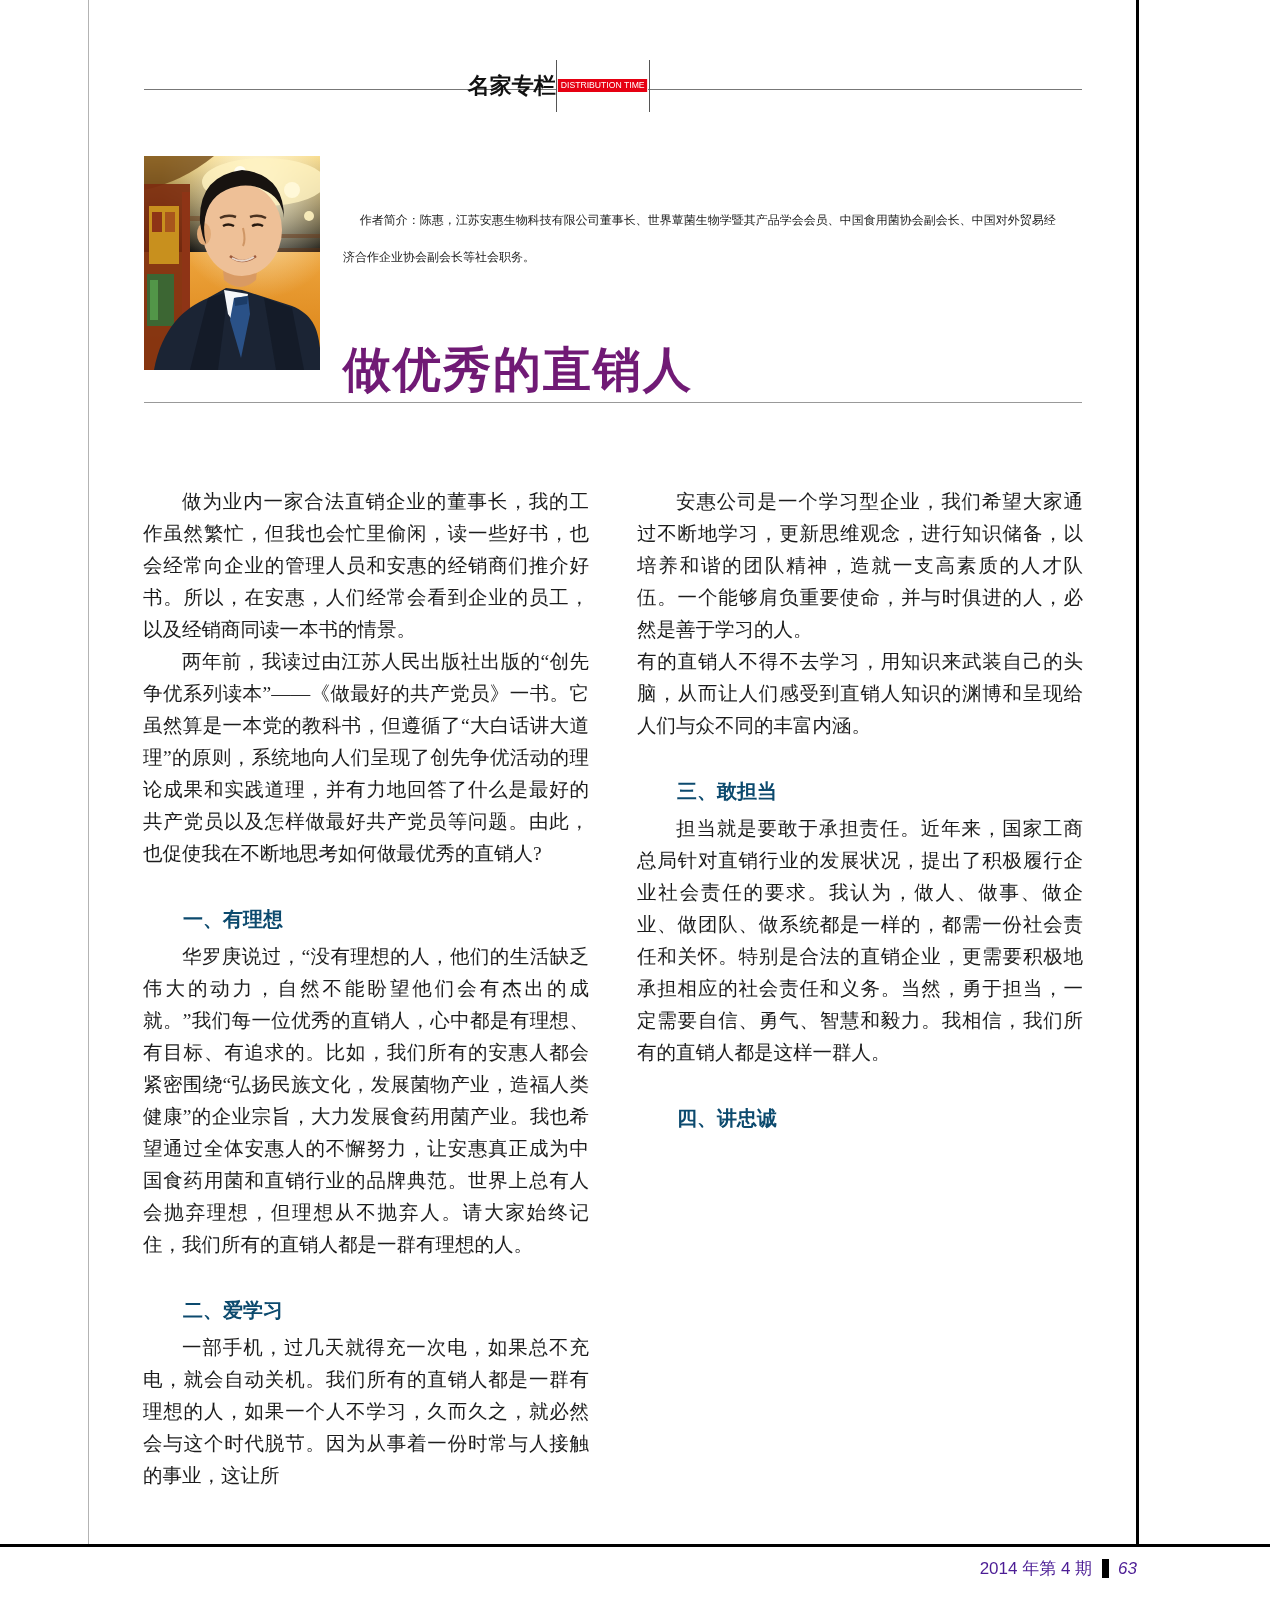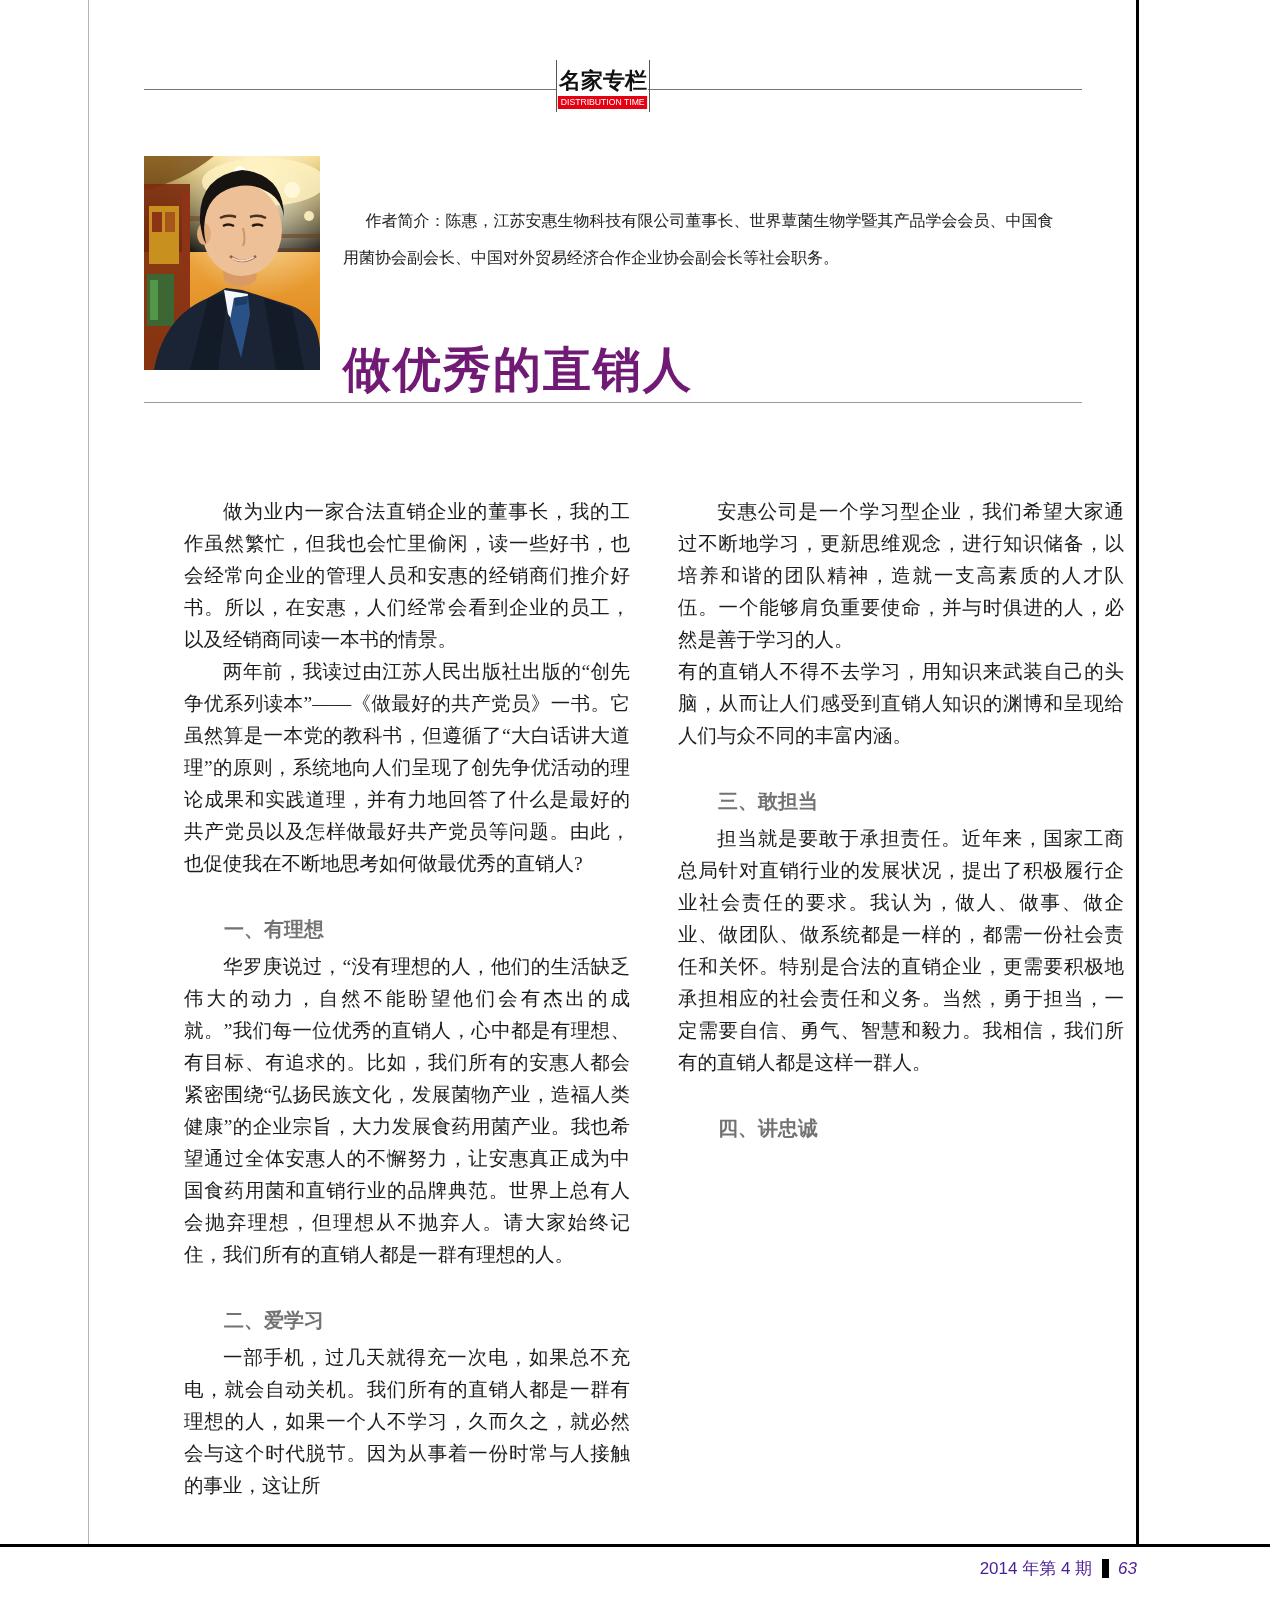--- a/index.html
+++ b/index.html
@@ -10,46 +10,46 @@
   .vline-left{position:absolute;left:88px;top:0;width:1px;height:1544px;background:#b3b3b3;}
   .vline-right{position:absolute;left:1136px;top:0;width:3px;height:1544px;background:#000;}
   .hline-bottom{position:absolute;left:0;top:1544px;width:1270px;height:3px;background:#000;}
 
   
   .header-rule{position:absolute;top:89px;height:1px;background:#777;}
   .header-rule.left{left:144px;width:412px;}
   .header-rule.right{left:648px;width:434px;}
   .header-box{position:absolute;left:556px;top:60px;width:92px;height:52px;
               border-left:1px solid #555;border-right:1px solid #555;
-              display:flex;flex-direction:column;align-items:center;justify-content:flex-end;}
+              display:flex;flex-direction:row;align-items:center;justify-content:flex-end;}
   .header-title{font-family:"Liberation Sans","DejaVu Sans",sans-serif;font-weight:600;
                 font-size:22px;line-height:26px;color:#111;letter-spacing:0px;white-space:nowrap;}
   .header-banner{margin-top:2px;margin-bottom:3px;background:#e60012;color:#ffffff;
                  font-family:"Liberation Sans","DejaVu Sans",sans-serif;
                  font-size:9px;line-height:13px;padding:0 3px;white-space:nowrap;
                  transform:scaleX(0.96);transform-origin:center;}
 
   
   .photo{position:absolute;left:144px;top:156px;width:176px;height:214px;overflow:hidden;}
   .author-intro{position:absolute;left:343px;top:202px;width:714px;
-                font-size:16px;line-height:37px;color:#222;text-indent:1.4em;text-align:left;}
+                font-size:12px;line-height:37px;color:#222;text-indent:1.4em;text-align:left;}
   .article-title{position:absolute;left:343px;top:310px;width:700px;
                  font-family:"Liberation Sans","DejaVu Sans",sans-serif;font-weight:bold;
                  font-size:48px;line-height:56px;color:#701a75;letter-spacing:2px;white-space:nowrap;}
   .author-rule{position:absolute;left:144px;top:402px;width:938px;height:1px;background:#999;}
 
   
-  .col{position:absolute;top:496px;width:446px;text-align:justify;text-justify:inter-ideograph;
-       font-size:19.5px;line-height:32px;color:#1c1c1c;margin-left:41px;}
+  .col{position:absolute;top:486px;width:446px;text-align:justify;text-justify:inter-ideograph;
+       font-size:19.5px;line-height:32px;color:#1c1c1c;}
   .col-left{left:143px;}
   .col-right{left:637px;}
   .para{margin:0;text-indent:2em;}
   .para.cont{text-indent:0;}
   .sec-heading{margin:33px 0 6px 0;font-family:"Liberation Sans","DejaVu Sans",sans-serif;
-               font-weight:bold;font-size:20px;line-height:32px;color:#737373;text-indent:2em;text-align:left;}
+               font-weight:bold;font-size:20px;line-height:32px;color:#0c4a6e;text-indent:2em;text-align:left;}
 
   
   .end-mark{display:inline-block;width:15px;height:15px;background:#e60012;margin-left:7px;
             vertical-align:-2px;position:relative;}
   .end-mark-inner{position:absolute;left:3px;top:3px;right:3px;bottom:3px;border:2px solid #ffffff;}
 
   
   .footer{position:absolute;top:1557px;right:133px;display:flex;align-items:center;
           font-family:"Liberation Sans","DejaVu Sans",sans-serif;font-size:17px;color:#4c1d95;}
   .footer-bar{width:7px;height:19px;background:#000;margin:0 9px 0 10px;}

